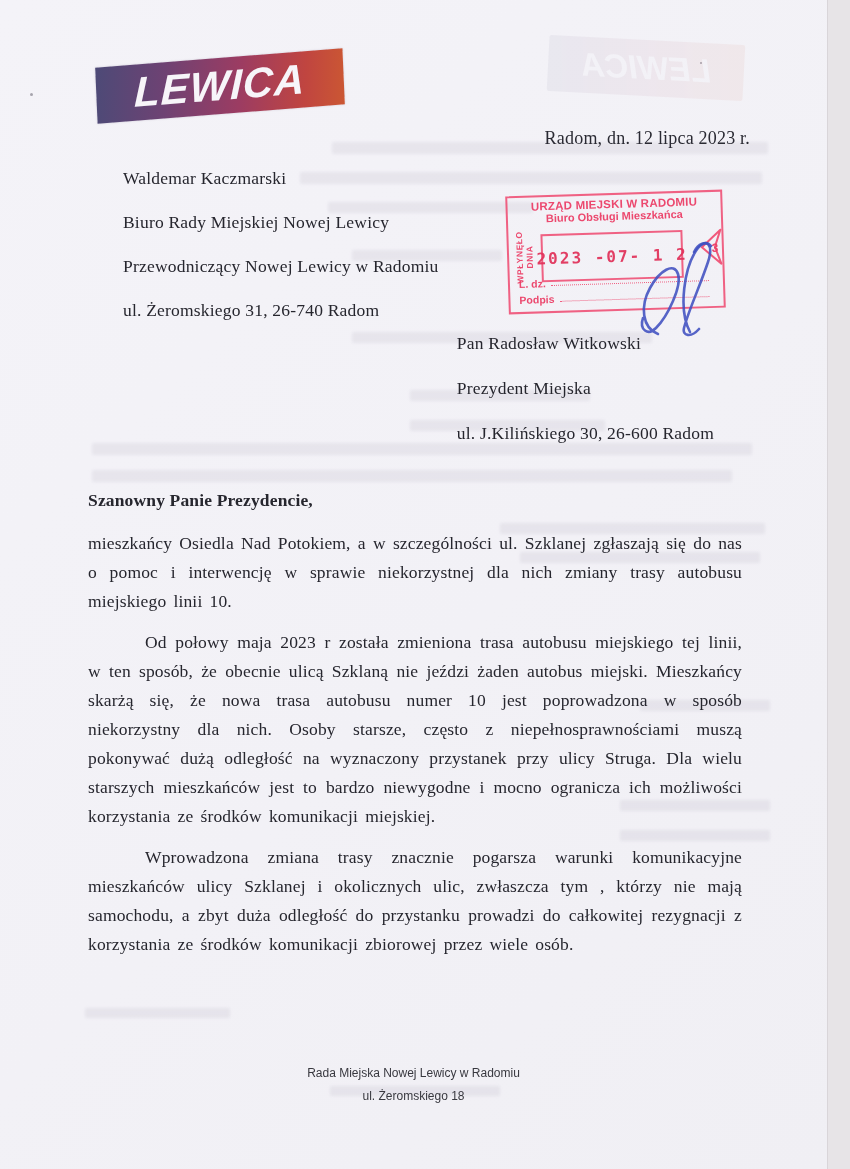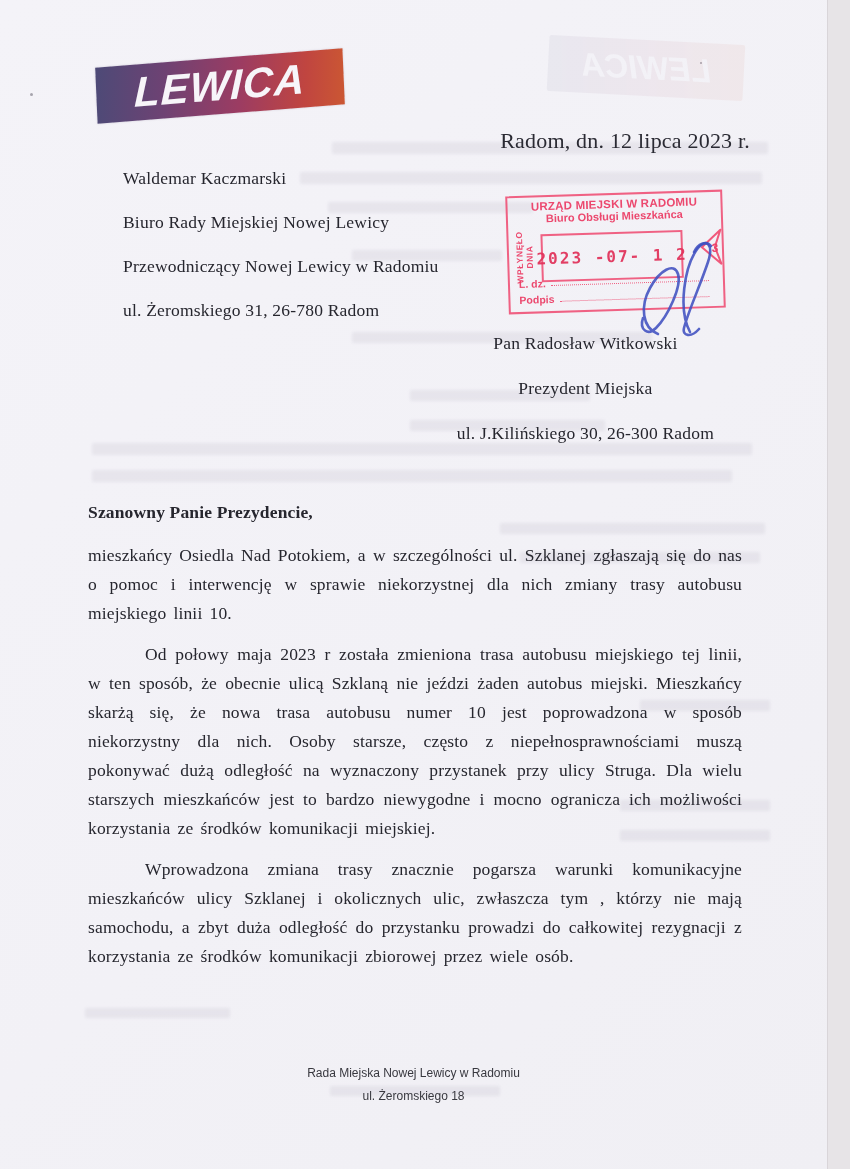--- a/index.html
+++ b/index.html
@@ -33,31 +33,31 @@
     background:linear-gradient(274deg,#4d4a77,#9c3c62,#cb5733);
     transform:scaleX(-1) rotate(-3deg);opacity:0.055;
     display:flex;align-items:center;justify-content:center;border-radius:2px;
   }
   .logo-ghost span{
     font-family:"Liberation Sans",sans-serif;font-style:italic;font-weight:bold;
     font-size:33px;color:#fdfcfe;
   }
   
   .dateline{
-    position:absolute;right:77px;top:128px;font-size:22px;color:#2a2a33;letter-spacing:.2px;
+    position:absolute;right:77px;top:128px;font-size:18px;color:#2a2a33;letter-spacing:.2px;
   }
   .sender{position:absolute;left:75px;top:168px;font-size:17.5px;color:#26262e;margin-left:48px;}
   .sender div{margin-bottom:23px;letter-spacing:.2px;}
-  .recipient{position:absolute;right:113px;top:333px;text-align:center;font-size:17.5px;color:#26262e;}
+  .recipient{position:absolute;right:113px;top:333px;text-align:left;font-size:17.5px;color:#26262e;}
   .recipient div{margin-bottom:24px;letter-spacing:.2px;}
   .letter-body{
     position:absolute;left:88px;top:482px;width:658px;color:#26262e;
     font-size:17.5px;line-height:29px;letter-spacing:.15px;
   }
-  .letter-body .salutation{font-weight:bold;margin:16px 0 14px 0;}
+  .letter-body .salutation{font-weight:bold;margin:4px 0 14px 0;}
   .letter-body p{margin:0 4px 12px 0;text-align:justify;word-spacing:.15em;}
   .letter-body p.indent{text-indent:57px;}
   .footer{
     position:absolute;left:0;top:1062px;width:827px;text-align:center;
     font-family:"Liberation Sans",sans-serif;font-size:12px;line-height:22.5px;color:#38383f;
   }
   
   .stamp{
     position:absolute;left:507px;top:193px;width:213px;height:114px;
     border:2.5px solid rgba(239,72,110,.85);
@@ -124,21 +124,21 @@
   <div class="logo">
     <span>LEWICA</span>
   </div>
 
   <div class="dateline">Radom, dn. 12  lipca 2023 r.</div>
 
   <div class="sender">
     <div>Waldemar Kaczmarski</div>
     <div>Biuro Rady Miejskiej Nowej Lewicy</div>
     <div>Przewodniczący Nowej Lewicy w Radomiu</div>
-    <div>ul. Żeromskiego 31, 26-780 Radom</div>
+    <div>ul. Żeromskiego 31, 26-740 Radom</div>
   </div>
 
   <div class="stamp">
     <div class="h1">URZĄD MIEJSKI W RADOMIU</div>
     <div class="h2">Biuro Obsługi Mieszkańca</div>
     <div class="received">
       <div>WPŁYNĘŁO</div>
       <div>DNIA</div>
     </div>
     <div class="datebox">
@@ -166,21 +166,21 @@
         <path d="M30 98 C14 92 12 70 22 52 C32 34 46 26 50 38 C54 50 40 80 28 92 C20 100 11 94 15 82"></path>
         <path d="M62 96 C50 74 56 30 70 12 C78 2 86 8 80 26 C72 50 60 76 56 92 C54 100 63 102 71 93"></path>
         <path d="M66 16 C70 8 78 4 83 10"></path>
       </g>
     </svg>
   </div>
 
   <div class="recipient">
     <div>Pan Radosław Witkowski</div>
     <div>Prezydent Miejska</div>
-    <div>ul. J.Kilińskiego  30, 26-300 Radom</div>
+    <div>ul. J.Kilińskiego  30, 26-600 Radom</div>
   </div>
 
   <div class="letter-body">
     <div class="salutation">Szanowny Panie Prezydencie,</div>
     <p>mieszkańcy Osiedla Nad Potokiem, a w szczególności ul. Szklanej zgłaszają się do nas o pomoc i interwencję w sprawie niekorzystnej dla nich zmiany trasy autobusu miejskiego linii 10.</p>
     <p class="indent">Od połowy maja 2023 r została zmieniona trasa autobusu miejskiego tej linii, w ten sposób, że obecnie ulicą Szklaną nie jeździ żaden autobus miejski. Mieszkańcy skarżą się, że nowa trasa autobusu numer 10 jest poprowadzona w sposób niekorzystny dla nich. Osoby starsze, często z niepełnosprawnościami muszą pokonywać dużą odległość na wyznaczony przystanek przy ulicy Struga. Dla wielu starszych mieszkańców jest to bardzo niewygodne i mocno ogranicza ich możliwości korzystania ze środków komunikacji miejskiej.</p>
     <p class="indent">Wprowadzona zmiana trasy znacznie pogarsza warunki komunikacyjne mieszkańców ulicy Szklanej i okolicznych ulic, zwłaszcza tym , którzy nie mają samochodu, a zbyt duża odległość do przystanku prowadzi do całkowitej rezygnacji z korzystania ze środków komunikacji zbiorowej przez wiele osób.</p>
   </div>
 
   <div class="footer">

